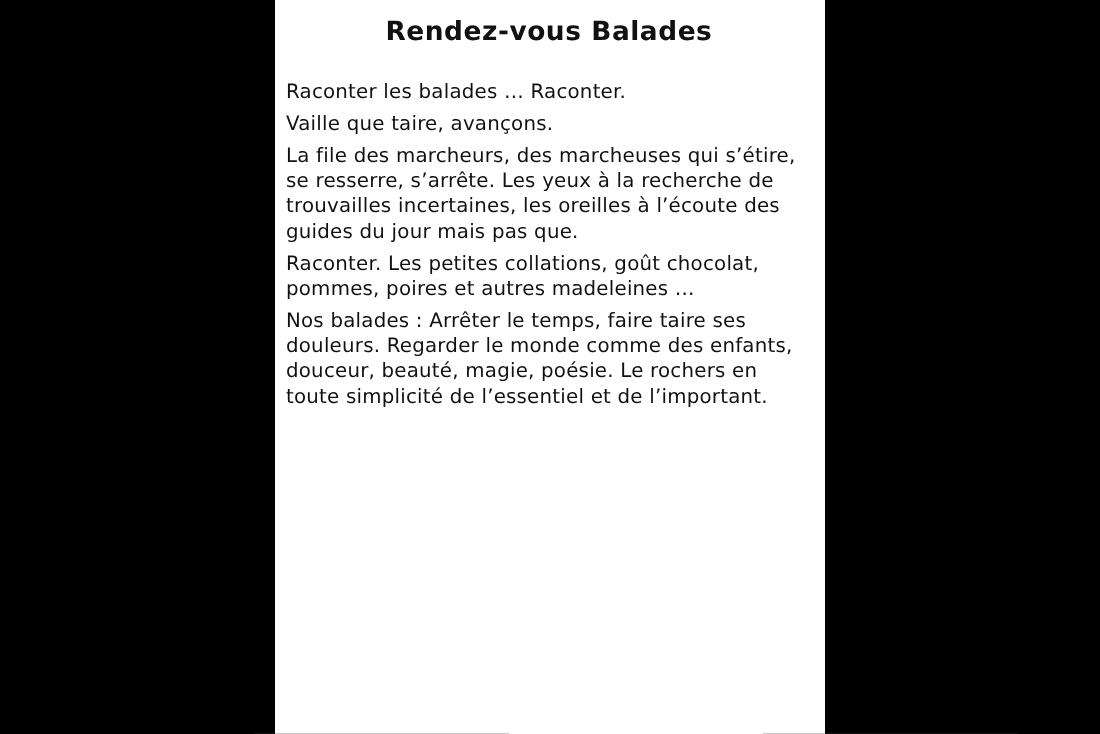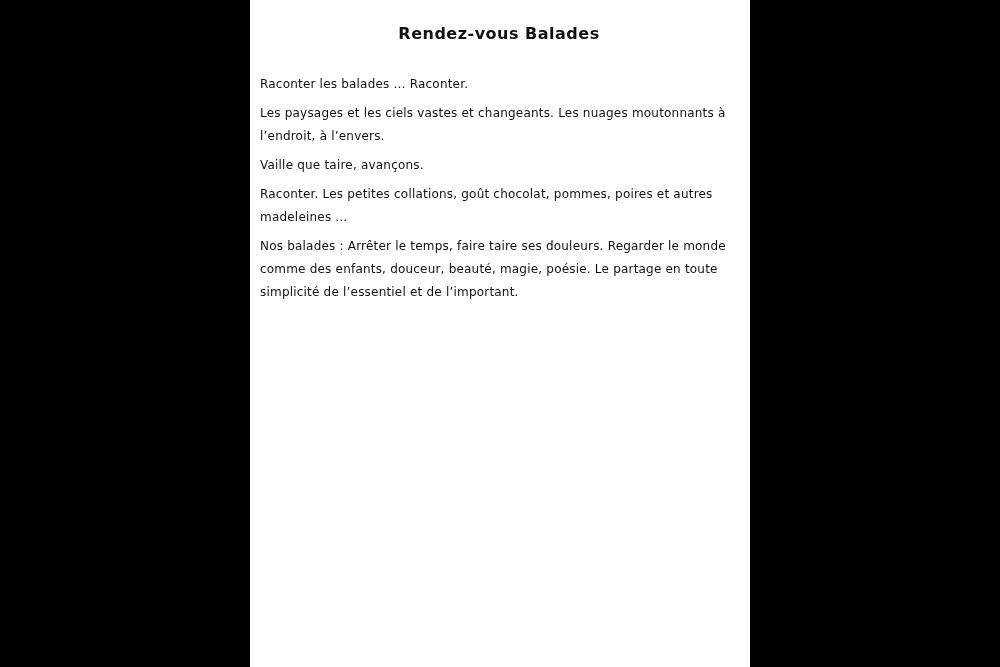--- a/index.html
+++ b/index.html
@@ -27,41 +27,41 @@
     left: 250px;
     top: 0;
     width: 500px;
     height: 667px;
     background: #ffffff;
     box-sizing: border-box;
     padding: 6px 12px 0 10px;
     color: #111111;
   }
   .page-title {
-    font-size: 16px;
+    font-size: 24px;
     font-weight: bold;
     text-align: center;
     letter-spacing: 0.5px;
-    margin: 18px 0 30px 0;
+    margin: 8px 0 30px 0;
   }
   .para {
-    font-size: 12px;
+    font-size: 18px;
     line-height: 23px;
     margin: 0 0 6px 0;
     letter-spacing: 0.2px;
   }
 </style>
 </head>
 <body>
 
 <div class="letterbox left"></div>
 <div class="letterbox right"></div>
 
 <div class="page">
   <div class="page-title">Rendez-vous Balades</div>
 
   <p class="para">Raconter les balades … Raconter.</p>
-  <p class="para">Les paysages et les ciels vastes et changeants. Les nuages moutonnants à l’endroit, à l’envers.</p>
   <p class="para">Vaille que taire, avançons.</p>
+  <p class="para">La file des marcheurs, des marcheuses qui s’étire, se resserre, s’arrête. Les yeux à la recherche de trouvailles incertaines, les oreilles à l’écoute des guides du jour mais pas que.</p>
   <p class="para">Raconter. Les petites collations, goût chocolat, pommes, poires et autres madeleines …</p>
-  <p class="para">Nos balades : Arrêter le temps, faire taire ses douleurs. Regarder le monde comme des enfants, douceur, beauté, magie, poésie. Le partage en toute simplicité de l’essentiel et de l’important.</p>
+  <p class="para">Nos balades : Arrêter le temps, faire taire ses douleurs. Regarder le monde comme des enfants, douceur, beauté, magie, poésie. Le rochers en toute simplicité de l’essentiel et de l’important.</p>
 
 </div>
 
 </body></html>

